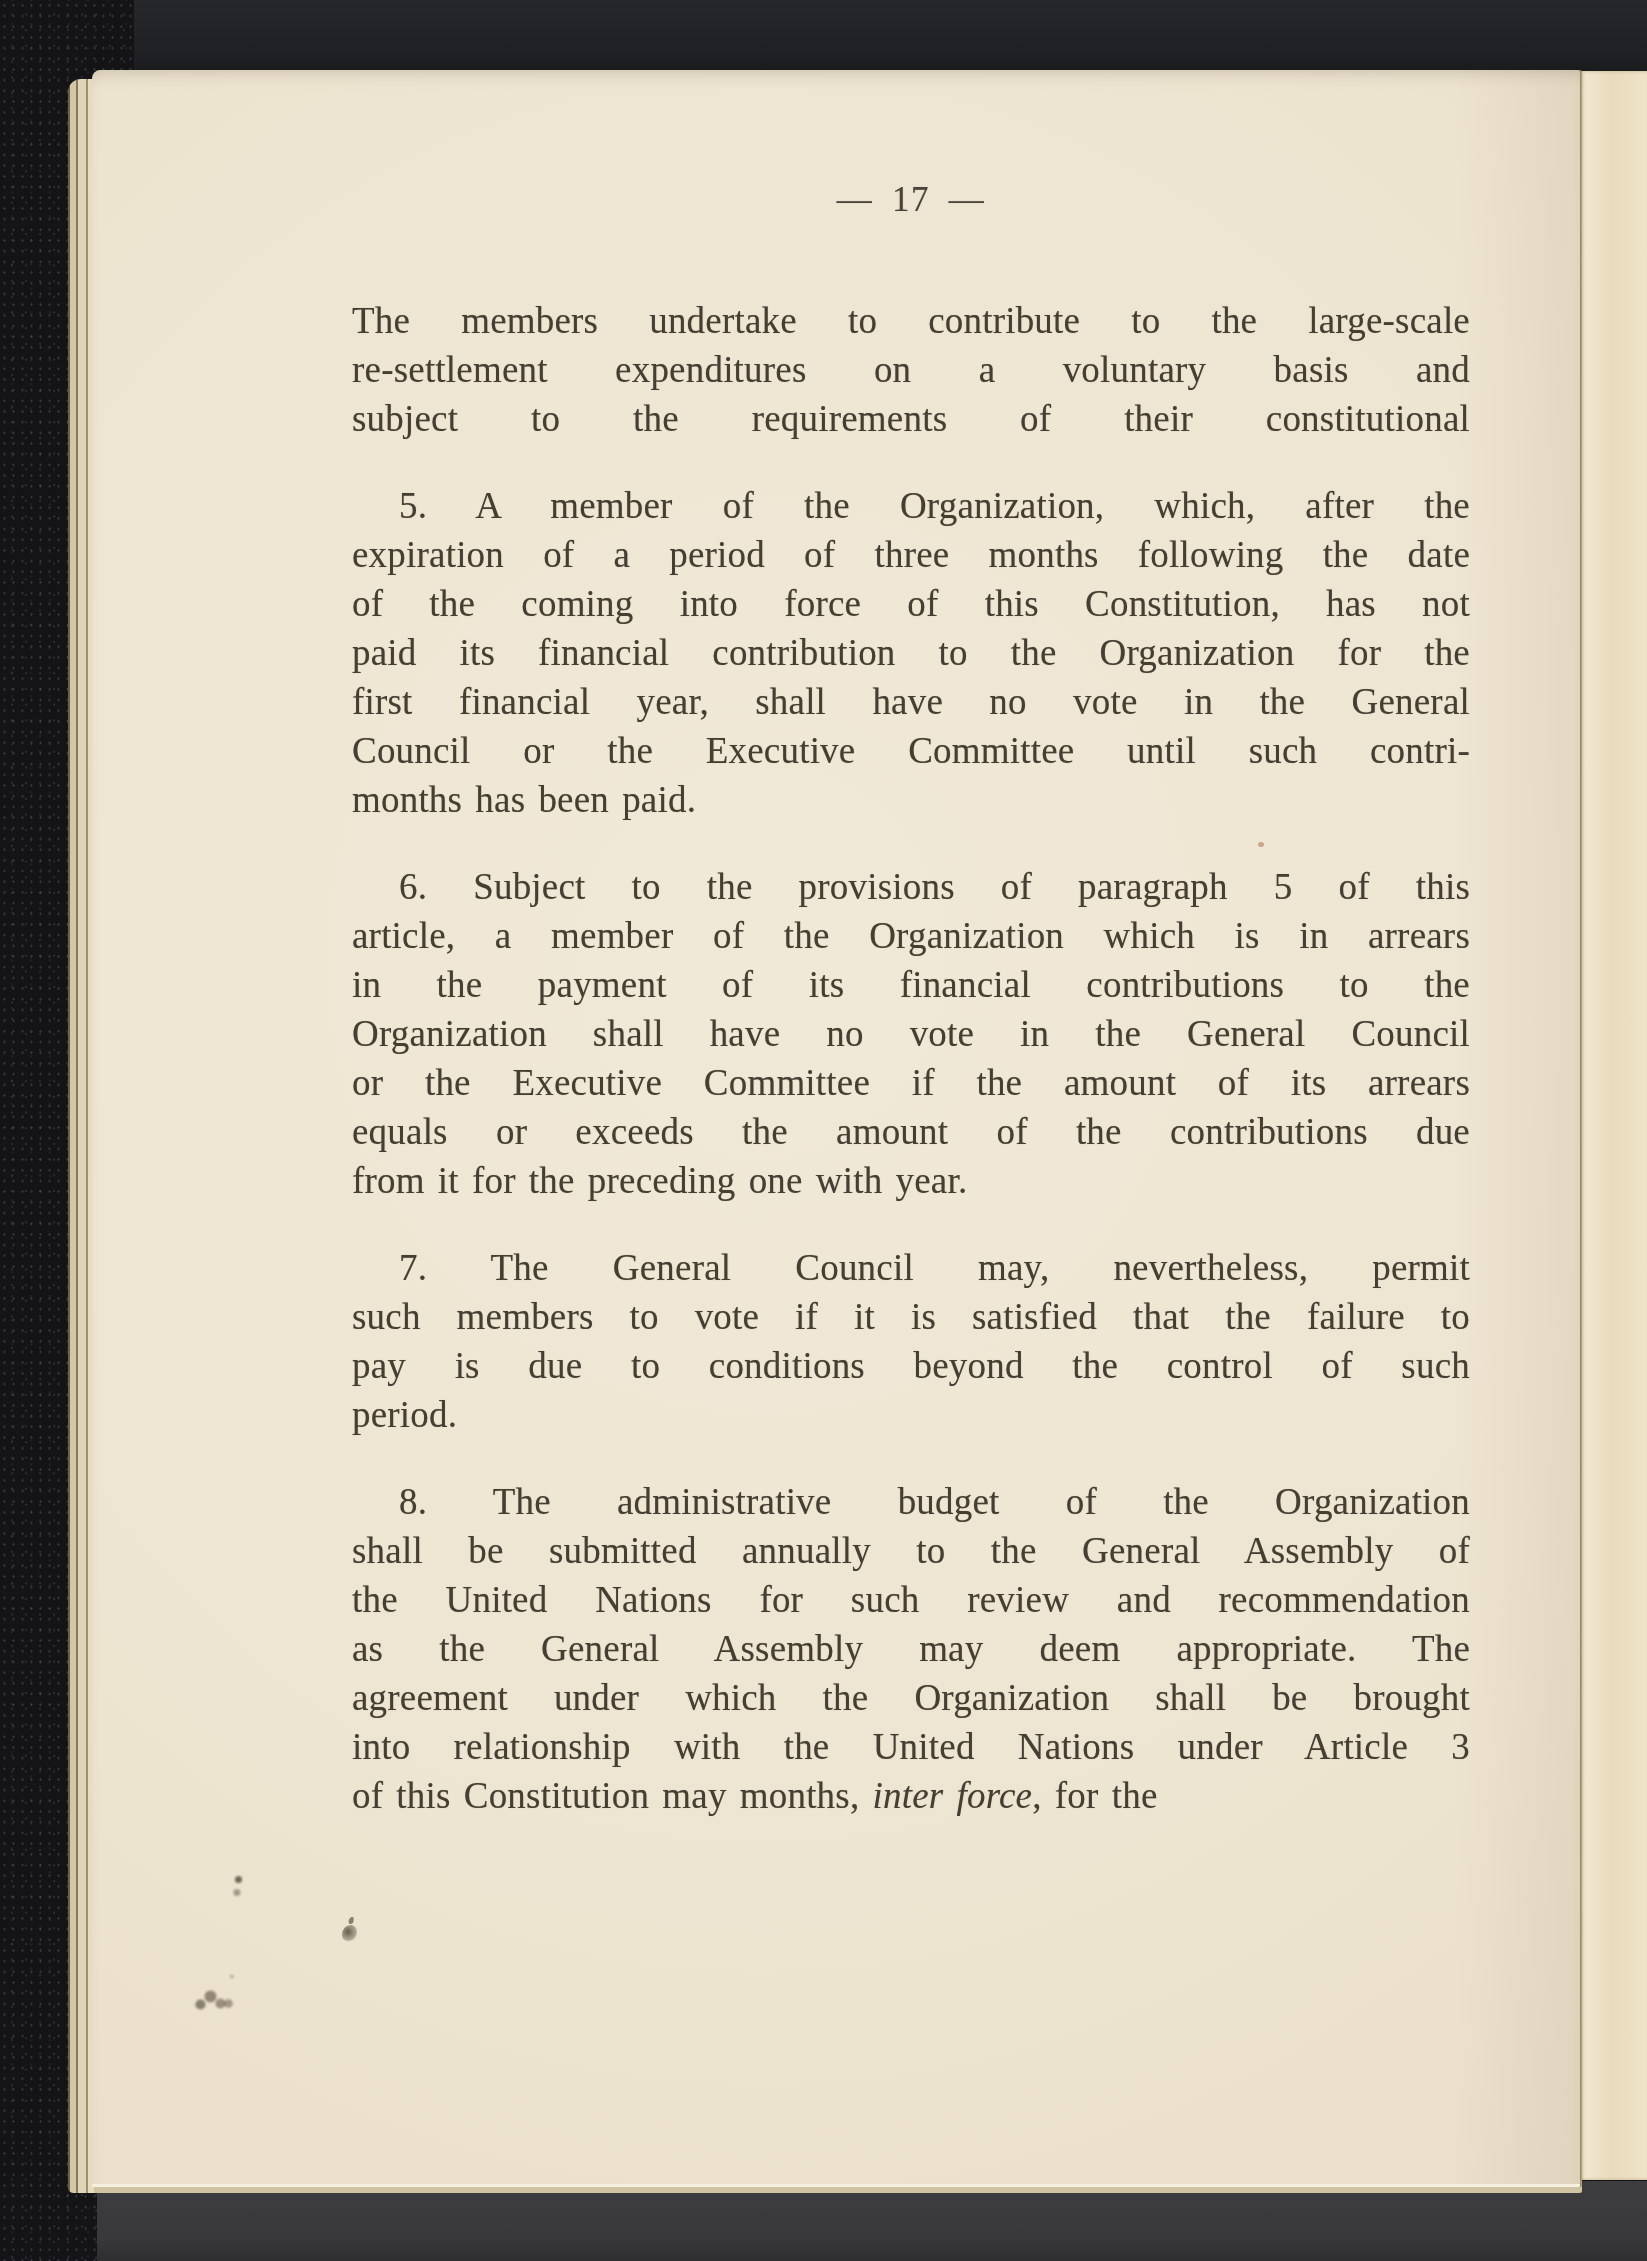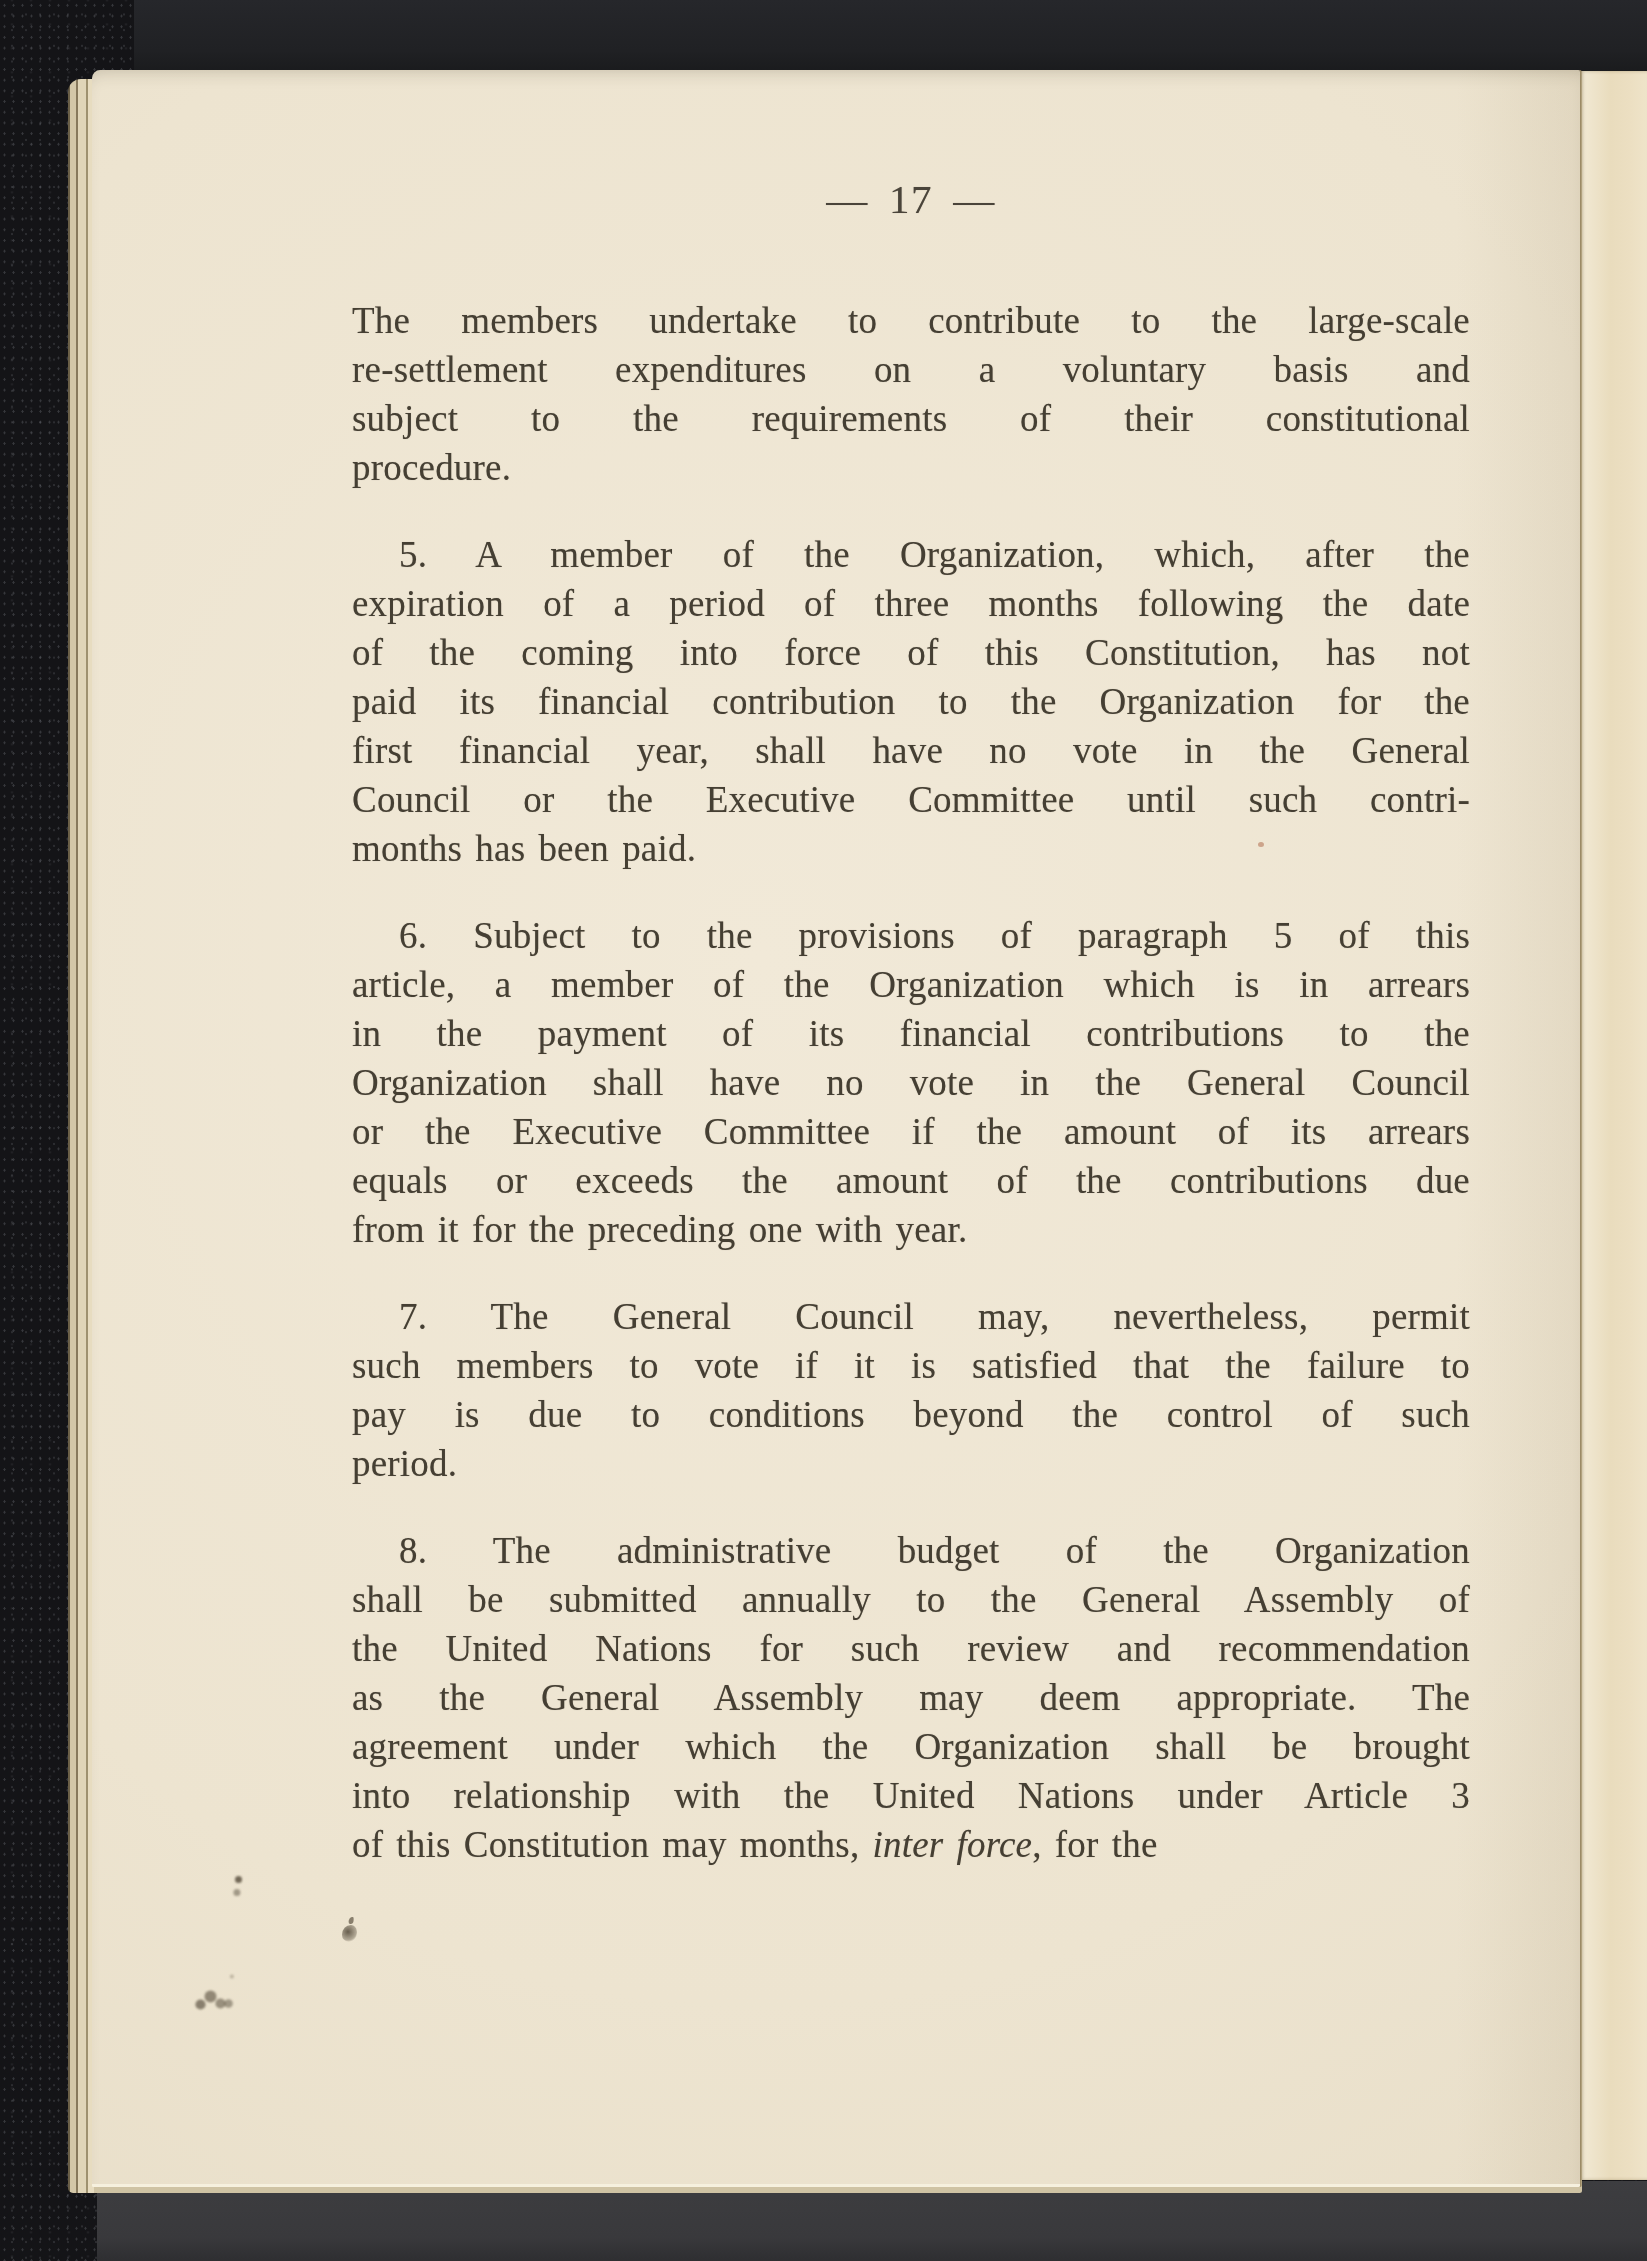--- a/index.html
+++ b/index.html
@@ -60,21 +60,21 @@
   .page::after{
     content:"";position:absolute;right:0;top:0;bottom:0;width:124px;
     background:linear-gradient(to right,rgba(150,130,90,0) 0%,rgba(150,130,90,0.12) 100%);
     pointer-events:none;
   }
 
   
   .page-number{
     position:absolute;left:260px;top:105px;width:1118px;height:49px;
     line-height:49px;text-align:center;
-    font-size:41px;color:#4a443a;
+    font-size:35px;color:#4a443a;
     letter-spacing:1.6px;word-spacing:8.2px;
     text-shadow:0 0 0.8px rgba(74,68,58,0.45);
   }
 
   .text-column{
     position:absolute;left:260px;top:226px;width:1118px;
     font-size:37px;line-height:49px;color:#453f33;
     letter-spacing:0.2px;word-spacing:0.1em;
     text-shadow:0 0 0.8px rgba(69,63,51,0.4);
   }
@@ -119,21 +119,20 @@
   <div class="under-sheet"></div>
 
   <div class="page">
     <div class="page-number">— 17 —</div>
 
     <div class="text-column">
         <div class="para">
           <div class="line">The members undertake to contribute to the large-scale</div>
           <div class="line">re-settlement expenditures on a voluntary basis and</div>
           <div class="line">subject to the requirements of their constitutional</div>
-          <div class="line last">procedure.</div>
         </div>
         <div class="para indent">
           <div class="line">5.  A member of the Organization, which, after the</div>
           <div class="line">expiration of a period of three months following the date</div>
           <div class="line">of the coming into force of this Constitution, has not</div>
           <div class="line">paid its financial contribution to the Organization for the</div>
           <div class="line">first financial year, shall have no vote in the General</div>
           <div class="line">Council or the Executive Committee until such contri-</div>
           <div class="line last">months has been paid.</div>
         </div>

